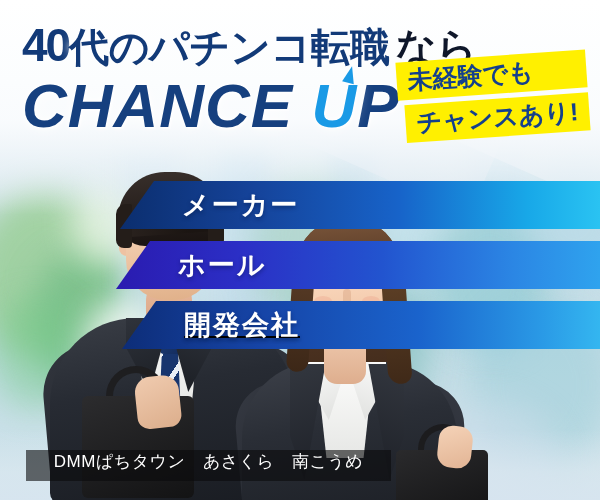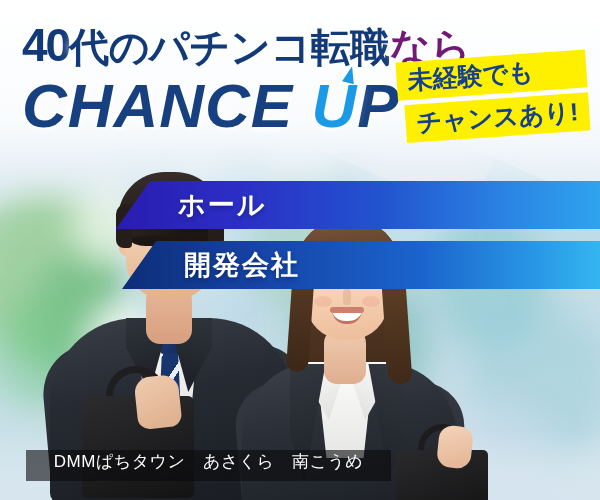--- a/index.html
+++ b/index.html
@@ -168,21 +168,21 @@
   .w-hand{position:absolute;left:192px;top:214px;width:34px;height:42px;background:linear-gradient(160deg,#f5d3b8,#e2b494);border-radius:14px;transform:rotate(6deg);}
 
   
   .headline{
     position:absolute;left:22px;top:18px;
     font-size:40px;font-weight:700;letter-spacing:-.5px;
     color:#123a78;white-space:nowrap;
     text-shadow:0 0 6px rgba(255,255,255,.95),0 0 14px rgba(255,255,255,.8);
   }
   .headline .num{font-size:46px;letter-spacing:-2px;}
-  .headline .accent{color:#701a75;}
+  .headline .accent{color:#0f172a;margin-left:6px;}
 
   .logo{
     position:absolute;left:22px;top:70px;
     font-size:62px;font-weight:700;font-style:italic;
     letter-spacing:1px;color:#16407f;white-space:nowrap;
     text-shadow:0 0 7px rgba(255,255,255,.98),0 0 16px rgba(255,255,255,.85),2px 2px 0 rgba(255,255,255,.6);
   }
   .logo .up-u{position:relative;color:#1a9ae6;display:inline-block;}
   .logo .up-u:after{
     content:"";position:absolute;right:1px;top:-4px;
@@ -207,21 +207,21 @@
     display:flex;align-items:center;
     clip-path:polygon(34px 0,100% 0,100% 100%,0 100%);
     padding-left:62px;
   }
   .cat span{
     color:#fff;font-size:27px;font-weight:700;letter-spacing:2px;
     text-shadow:0 2px 4px rgba(0,20,60,.45);
   }
   .cat.c0{margin-left:120px;width:480px;background:linear-gradient(90deg,#0b2e6e 0%,#15439a 28%,#1763c9 58%,#18a8e8 85%,#2ac3f2 100%);}
   .cat.c1{margin-left:116px;width:484px;background:linear-gradient(90deg,#2a1bb0 0%,#2b2fc6 26%,#2254cf 55%,#2b86e4 82%,#2fa3ee 100%);text-align:center;}
-  .cat.c2{margin-left:122px;width:478px;background:linear-gradient(90deg,#0d2d78 0%,#1645a8 30%,#1a63cc 62%,#2a9ae6 88%,#34b6f0 100%);}
+  .cat.c2{margin-left:122px;width:478px;background:linear-gradient(90deg,#0d2d78 0%,#1645a8 30%,#1a63cc 62%,#2a9ae6 88%,#34b6f0 100%);text-decoration:underline;}
   .cat.c3{margin-left:112px;width:488px;background:linear-gradient(90deg,#4a11c8 0%,#6a1fd8 22%,#4b3ad6 48%,#2f6fdd 76%,#2f9ae8 100%);}
   .cat.c4{margin-left:118px;width:482px;background:linear-gradient(90deg,#0d3fa0 0%,#1556c4 24%,#1b7ad8 52%,#22a6ec 80%,#2ec9f6 100%);}
 
   
   .credit{
     position:absolute;left:26px;top:450px;width:365px;height:31px;
     background:rgba(10,10,12,.60);
     display:flex;justify-content:center;
   }
   .credit span{
@@ -326,20 +326,23 @@
     <span>CHANCE</span>
     <span class="up-u">U</span><span>P</span>
   </div>
 
   <div class="badge">
     <span class="badge-line l1">未経験でも</span>
     <span class="badge-line l2">チャンスあり!</span>
   </div>
 
   <div class="cats">
+    <div class="cat c0">
+      <span>メーカー</span>
+    </div>
     <div class="cat c1">
       <span>ホール</span>
     </div>
     <div class="cat c2">
       <span>開発会社</span>
     </div>
   </div>
 
   <div class="credit">
     <span>DMMぱちタウン　あさくら　南こうめ</span>

